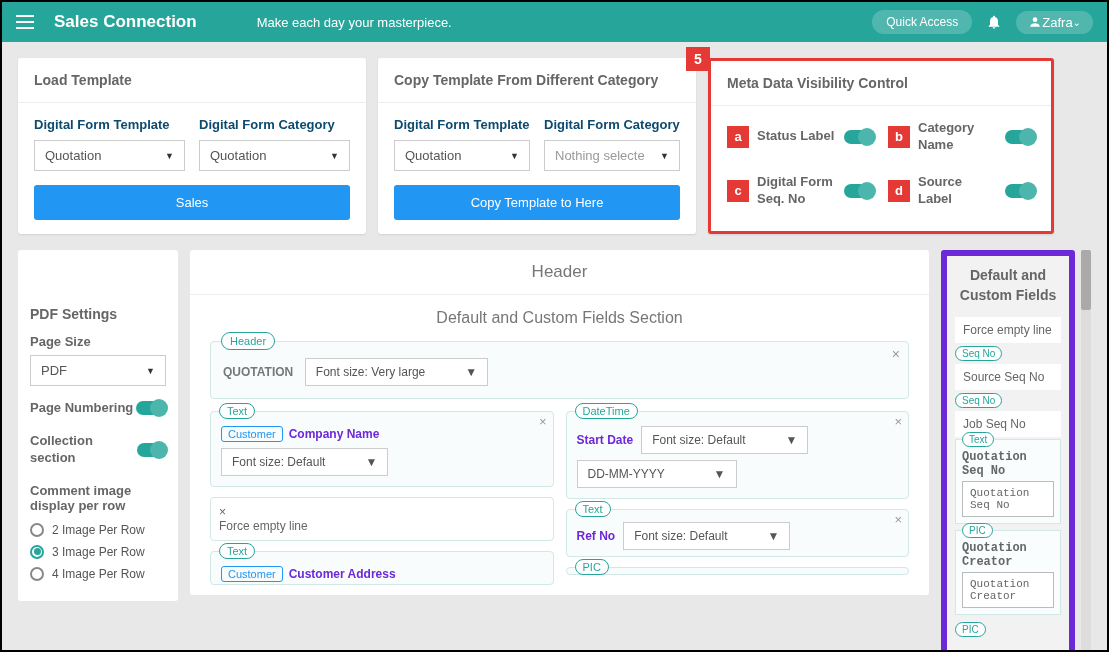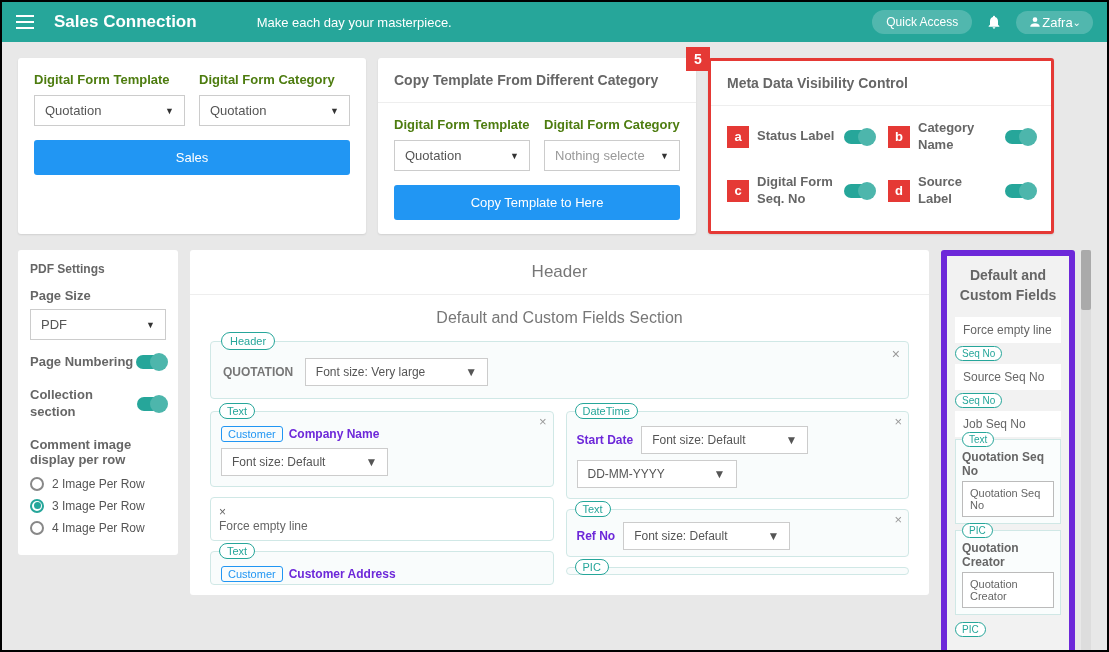--- a/index.html
+++ b/index.html
@@ -20,37 +20,37 @@
 .card { background: #fff; border-radius: 3px; box-shadow: 0 1px 2px rgba(0,0,0,0.1); }
 .card-header { padding: 14px 16px; font-weight: bold; color: #666; border-bottom: 1px solid #eee; font-size: 14px; }
 .card-body { padding: 14px 16px; }
 
 .load-card { width: 348px; }
 .copy-card { width: 318px; }
 .meta-card { width: 346px; position: relative; border: 3px solid #e53935; }
 
 .form-row { display: flex; gap: 14px; margin-bottom: 14px; }
 .form-group { flex: 1; }
-.form-label { font-weight: bold; font-size: 13px; color: #4d7c0f; margin-bottom: 8px; display: block; }
+.form-label { font-weight: bold; font-size: 13px; color: #0c4a6e; margin-bottom: 8px; display: block; }
 .select { border: 1px solid #ccc; padding: 7px 10px; font-size: 13px; display: flex; justify-content: space-between; align-items: center; cursor: pointer; background: #fff; color: #555; }
 .select .caret { font-size: 9px; color: #333; }
 .btn-primary { background: #2196f3; color: #fff; text-align: center; padding: 10px; border-radius: 3px; cursor: pointer; font-size: 13px; width: 100%; }
 
 .annot { position: absolute; background: #e53935; color: #fff; font-weight: bold; font-size: 13px; width: 22px; height: 22px; display: flex; align-items: center; justify-content: center; z-index: 10; }
 .annot-5 { top: -14px; left: -25px; width: 24px; height: 24px; font-size: 14px; }
 
 .meta-grid { display: grid; grid-template-columns: 1fr 1fr; gap: 20px 14px; }
 .meta-item { display: flex; align-items: center; gap: 8px; position: relative; }
 .meta-label { flex: 1; font-weight: bold; font-size: 13px; color: #666; line-height: 1.3; }
 .toggle { width: 30px; height: 14px; background: #26a69a; border-radius: 8px; position: relative; cursor: pointer; }
 .toggle::after { content: ''; position: absolute; right: -2px; top: -2px; width: 18px; height: 18px; background: #4db6ac; border-radius: 50%; }
 
 .lower { display: flex; gap: 12px; padding: 0 16px 16px; align-items: flex-start; }
 .pdf-settings { width: 160px; background: #fff; padding: 12px; border-radius: 3px; }
-.pdf-settings .section-title { font-weight: bold; color: #666; margin-bottom: 12px; font-size: 12px; }
+.pdf-settings .section-title { font-weight: bold; color: #666; margin-bottom: 12px; font-size: 14px; margin-top: 44px; }
 .pdf-settings .sub-label { font-weight: bold; font-size: 13px; color: #666; margin-bottom: 6px; }
 .pdf-settings .select { margin-bottom: 14px; }
 .toggle-row { display: flex; justify-content: space-between; align-items: center; margin-bottom: 16px; }
 .toggle-row .lbl { font-weight: bold; font-size: 13px; color: #666; line-height: 1.3; }
 .radio-group { margin-top: 8px; }
 .radio-item { display: flex; align-items: center; gap: 8px; margin-bottom: 8px; font-size: 12px; cursor: pointer; }
 .radio { width: 14px; height: 14px; border: 2px solid #888; border-radius: 50%; display: flex; align-items: center; justify-content: center; }
 .radio.checked { border-color: #26a69a; }
 .radio.checked::after { content: ''; width: 7px; height: 7px; background: #26a69a; border-radius: 50%; }
 
@@ -77,21 +77,21 @@
 .right-col { width: 150px; display: flex; gap: 6px; }
 .scrollbar { width: 10px; background: #ddd; position: relative; }
 .scrollbar::after { content: ''; position: absolute; top: 0; left: 0; right: 0; height: 60px; background: #aaa; border-radius: 2px; }
 .df-panel { flex: 1; background: #f2f2f2; border: 6px solid #6d28d9; border-radius: 3px; padding: 10px 8px; }
 .df-title { font-weight: bold; text-align: center; font-size: 14px; color: #666; margin-bottom: 12px; line-height: 1.4; }
 .df-item { background: #fff; padding: 6px 8px; font-size: 12px; color: #666; margin-bottom: 2px; }
 .df-tag { display: inline-block; border: 1px solid #26a69a; color: #26a69a; padding: 1px 6px; font-size: 10px; border-radius: 8px; margin-bottom: 3px; background: #fff; }
 .df-box { border: 1px solid #bbb; padding: 5px 7px; font-size: 11px; color: #666; background: #fff; margin-top: 3px; }
 .df-group { border: 1px solid #d0e8e6; padding: 6px; margin-bottom: 6px; background: #fafdfd; position: relative; }
 .df-group .df-tag { position: absolute; top: -8px; left: 6px; }
-.df-group-inner { padding-top: 4px; }
+.df-group-inner { padding-top: 4px; font-family: Liberation Mono, monospace; }
 .empty-line { padding: 7px 8px; font-size: 12px; color: #666; background: #fff; }
 </style>
 </head>
 <body>
 
 <div class="topbar">
   <div class="hamburger">
       <span></span>
       <span></span>
       <span></span>
@@ -108,20 +108,21 @@
         <circle cx="12" cy="8" r="4"></circle>
         <path d="M12 14c-4 0-8 2-8 5v1h16v-1c0-3-4-5-8-5z"></path>
       </svg>
     <span>Zafra</span>
     <span class="chevron">⌄</span>
   </div>
 </div>
 
 <div class="main">
   <div class="card load-card">
+    <div class="card-header">Load Template</div>
     <div class="card-body">
       <div class="form-row">
         <div class="form-group">
           <span class="form-label">Digital Form Template</span>
           <div class="select">
               <span>Quotation</span>
               <span class="caret">▼</span>
             </div>
         </div>
         <div class="form-group">

